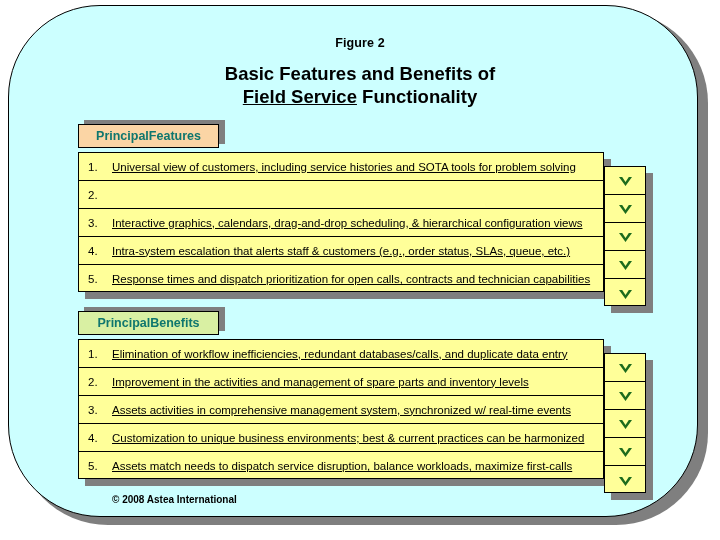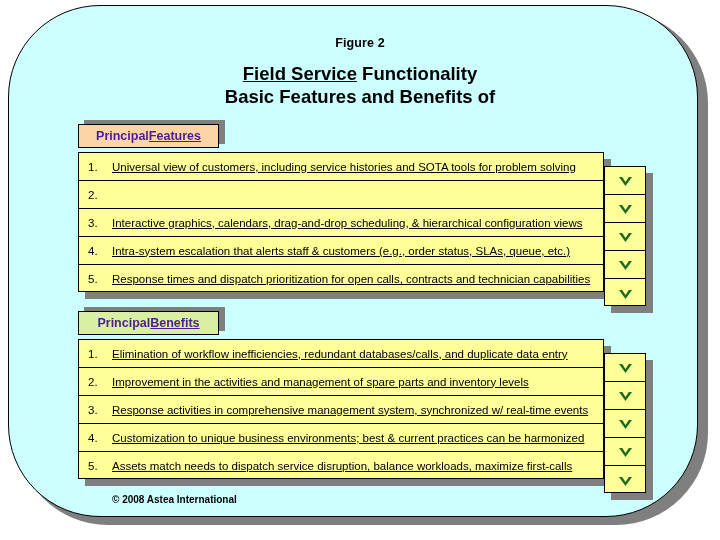--- a/index.html
+++ b/index.html
@@ -85,27 +85,27 @@
   .sec-head {
     position: absolute;
     left: 0;
     top: 0;
     width: 100%;
     height: 24px;
     border: 1px solid #000000;
     box-sizing: border-box;
     font-size: 12.5px;
     font-weight: bold;
-    color: #4c1d95;
+    color: #0f766e;
     display: flex;
     align-items: center;
     justify-content: center;
     white-space: nowrap;
   }
-  .sec-head .u { text-decoration: underline; }
+  .sec-head .u { }
   .sec-head.features { background: #fbd5a5; }
   .sec-head.benefits { background: #d9f0a3; }
 
   
   .tbl-wrap { position: absolute; }
   .tbl-shadow {
     position: absolute;
     left: 7px;
     top: 7px;
     width: 100%;
@@ -198,22 +198,22 @@
 <body>
 
 <div id="slide">
 
   <div class="panel-shadow"></div>
   <div class="panel"></div>
 
   <div class="figure-label">Figure 2</div>
 
   <div class="title">
+    <div>Basic Features and Benefits of</div>
     <div><span class="u">Field Service</span><span> Functionality</span></div>
-    <div>Basic Features and Benefits of</div>
   </div>
 
   <div class="sec-head-wrap" style="left:78px; top:124px; width:141px;">
     <div class="sec-head-shadow"></div>
     <div class="sec-head features">
         <span>Principal </span>
         <span class="u">Features</span>
       </div>
   </div>
 
@@ -287,21 +287,21 @@
       <div class="row">
         <span class="num">1.</span>
         <span class="txt">Elimination of workflow inefficiencies, redundant databases/calls, and duplicate data entry</span>
       </div>
       <div class="row">
         <span class="num">2.</span>
         <span class="txt">Improvement in the activities and management of spare parts and inventory levels</span>
       </div>
       <div class="row">
         <span class="num">3.</span>
-        <span class="txt">Response activities in comprehensive management system, synchronized w/ real-time events</span>
+        <span class="txt">Assets activities in comprehensive management system, synchronized w/ real-time events</span>
       </div>
       <div class="row">
         <span class="num">4.</span>
         <span class="txt">Customization to unique business environments; best &amp; current practices can be harmonized</span>
       </div>
       <div class="row">
         <span class="num">5.</span>
         <span class="txt">Assets match needs to dispatch service disruption, balance workloads, maximize first-calls</span>
       </div>
     </div>

